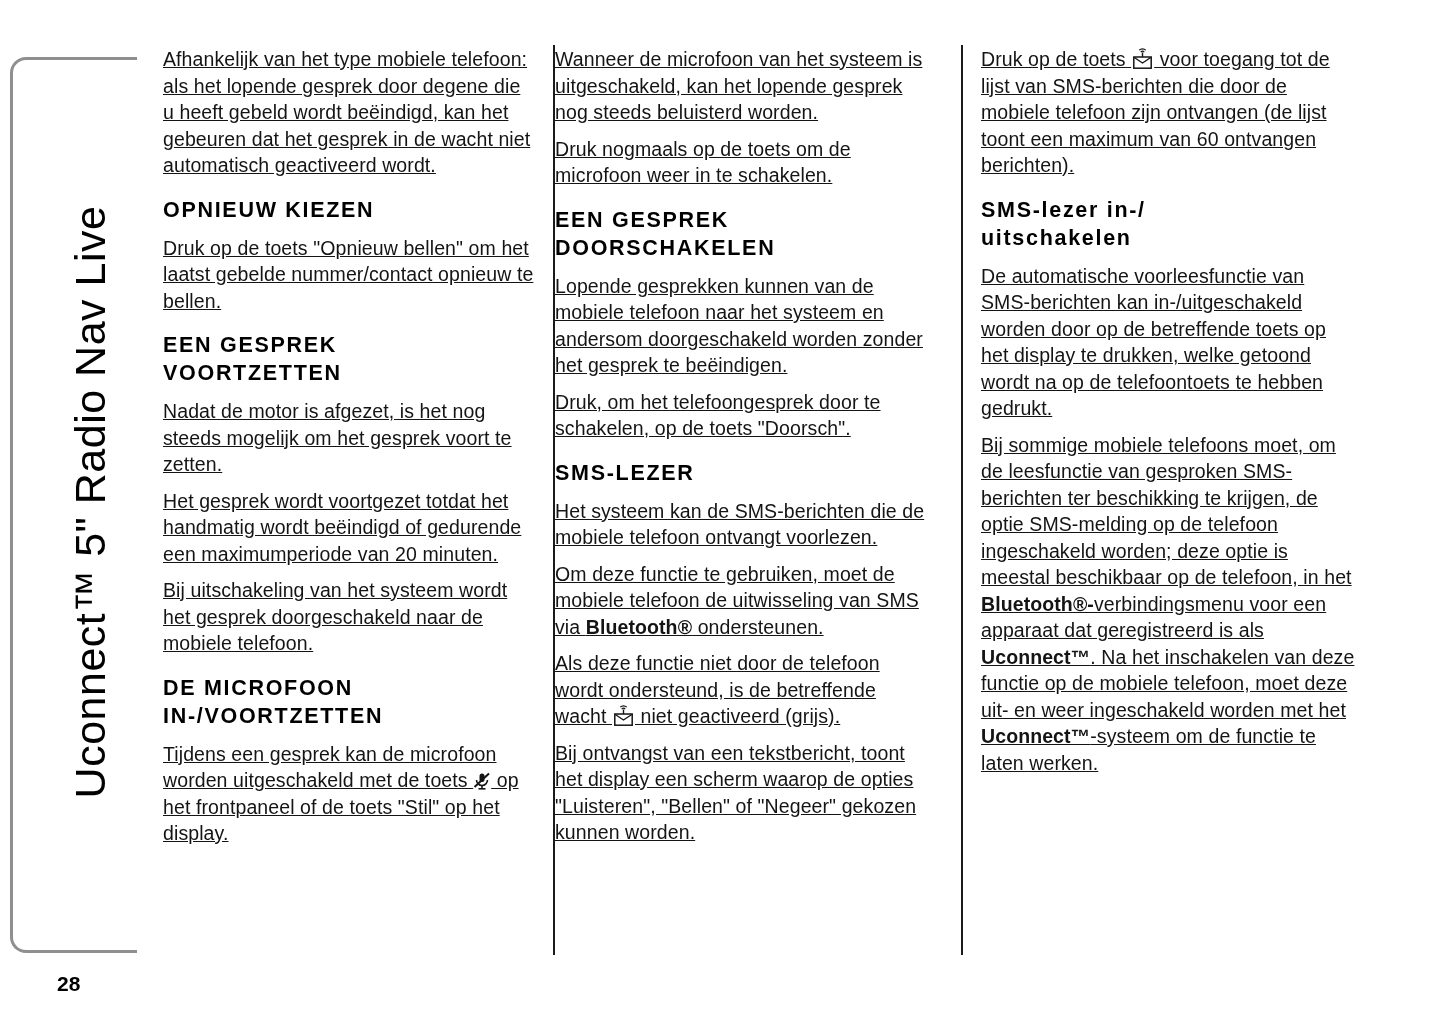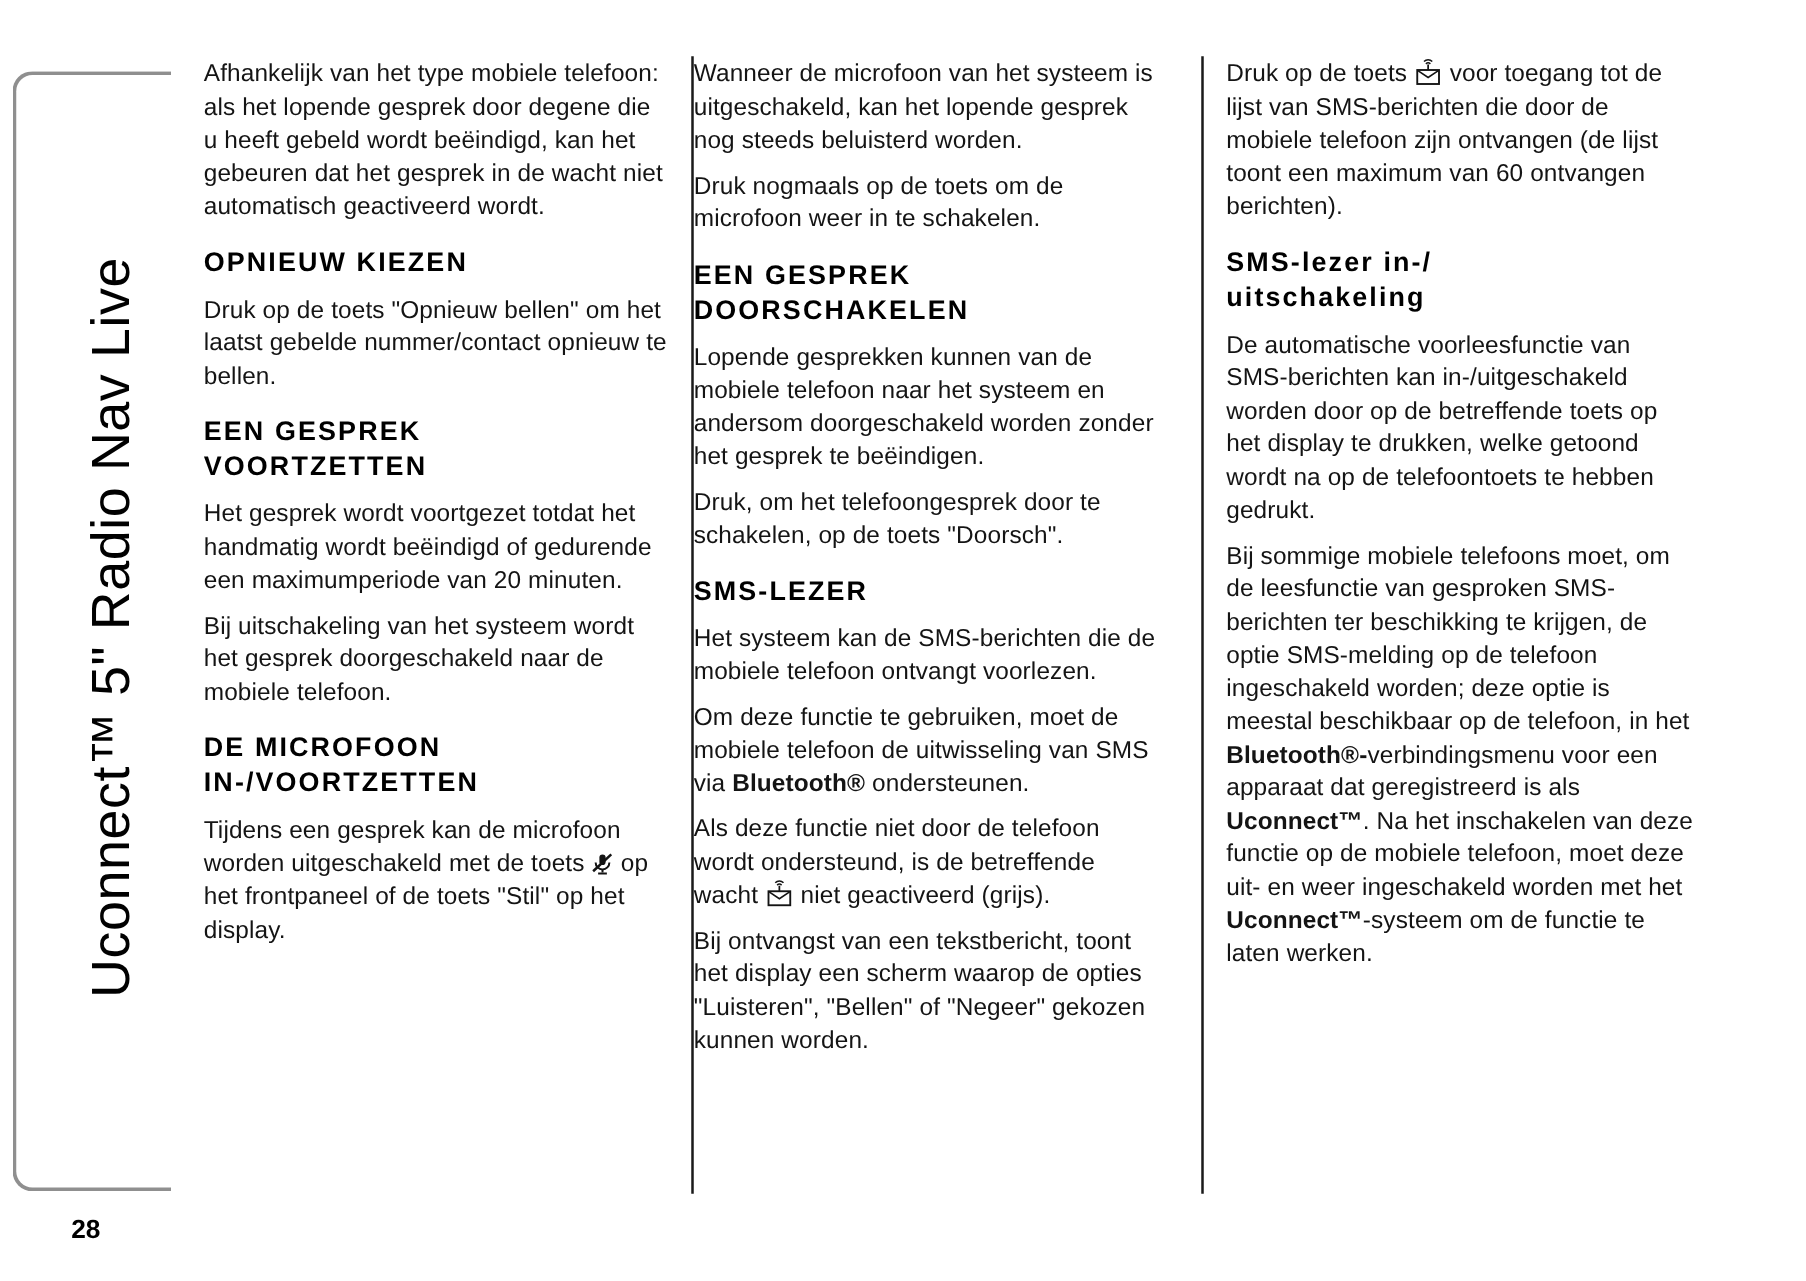--- a/index.html
+++ b/index.html
@@ -58,21 +58,21 @@
   .divider {
     position: absolute;
     top: 45px;
     width: 1.6px;
     height: 910px;
     background: #1a1a1a;
   }
   .divider-1 { left: 553px; }
   .divider-2 { left: 961px; }
 
-  .col p { margin: 0 0 10px 0; }
+  .col p { margin: 0 0 10px 0; text-decoration: underline; }
   .col h2 {
     font-size: 21.5px;
     line-height: 28px;
     font-weight: 700;
     letter-spacing: 1.7px;
     color: #000000;
     margin: 17px 0 11px 0;
     white-space: pre-line;
   }
 
@@ -88,20 +88,21 @@
 
 <div class="divider divider-1"></div>
 <div class="divider divider-2"></div>
 
 <section class="col col-1">
   <p>Afhankelijk van het type mobiele telefoon: als het lopende gesprek door degene die u heeft gebeld wordt beëindigd, kan het gebeuren dat het gesprek in de wacht niet automatisch geactiveerd wordt.</p>
   <h2>OPNIEUW KIEZEN</h2>
   <p>Druk op de toets "Opnieuw bellen" om het laatst gebelde nummer/contact opnieuw te bellen.</p>
   <h2>EEN GESPREK
 VOORTZETTEN</h2>
+  <p>Nadat de motor is afgezet, is het nog steeds mogelijk om het gesprek voort te zetten.</p>
   <p>Het gesprek wordt voortgezet totdat het handmatig wordt beëindigd of gedurende een maximumperiode van 20 minuten.</p>
   <p>Bij uitschakeling van het systeem wordt het gesprek doorgeschakeld naar de mobiele telefoon.</p>
   <h2>DE MICROFOON
 IN-/VOORTZETTEN</h2>
   <p><span>Tijdens een gesprek kan de microfoon worden uitgeschakeld met de toets </span><span class="inline-icon"><svg width="18" height="19" viewBox="0 0 18 19">
           <rect x="6.5" y="1.5" width="5" height="8.5" rx="2.5" fill="#141414"></rect>
           <path d="M3.5 8 a5.5 5.5 0 0 0 11 0" fill="none" stroke="#141414" stroke-width="1.6"></path>
           <line x1="9" y1="13.5" x2="9" y2="16" stroke="#141414" stroke-width="1.6"></line>
           <line x1="5.5" y1="16.8" x2="12.5" y2="16.8" stroke="#141414" stroke-width="1.6"></line>
           <line x1="1.5" y1="15" x2="16" y2="1.5" stroke="#141414" stroke-width="2"></line>
@@ -130,16 +131,16 @@
 
 <section class="col col-3">
   <p><span>Druk op de toets </span><span class="inline-icon"><svg width="23" height="22" viewBox="0 0 23 22">
           <line x1="11.5" y1="4.5" x2="11.5" y2="9" stroke="#141414" stroke-width="1.4"></line>
           <path d="M8.2 2.2 a4.6 4.6 0 0 1 6.6 0" fill="none" stroke="#141414" stroke-width="1.2"></path>
           <path d="M9.7 4.1 a2.6 2.6 0 0 1 3.6 0" fill="none" stroke="#141414" stroke-width="1.2"></path>
           <rect x="2.8" y="9" width="17.4" height="11.2" fill="#ffffff" stroke="#141414" stroke-width="1.5"></rect>
           <path d="M3.3 9.5 L11.5 15 L19.7 9.5" fill="none" stroke="#141414" stroke-width="1.3"></path>
         </svg></span><span> voor toegang tot de lijst van SMS-berichten die door de mobiele telefoon zijn ontvangen (de lijst toont een maximum van 60 ontvangen berichten).</span></p>
   <h2>SMS-lezer in-/
-uitschakeling</h2>
+uitschakelen</h2>
   <p>De automatische voorleesfunctie van SMS-berichten kan in-/uitgeschakeld worden door op de betreffende toets op het display te drukken, welke getoond wordt na op de telefoontoets te hebben gedrukt.</p>
   <p><span>Bij sommige mobiele telefoons moet, om de leesfunctie van gesproken SMS-berichten ter beschikking te krijgen, de optie SMS-melding op de telefoon ingeschakeld worden; deze optie is meestal beschikbaar op de telefoon, in het </span><b>Bluetooth®-</b><span>verbindingsmenu voor een apparaat dat geregistreerd is als </span><b>Uconnect™</b><span>. Na het inschakelen van deze functie op de mobiele telefoon, moet deze uit- en weer ingeschakeld worden met het </span><b>Uconnect™</b><span>-systeem om de functie te laten werken.</span></p>
 </section>
 
 </body></html>

